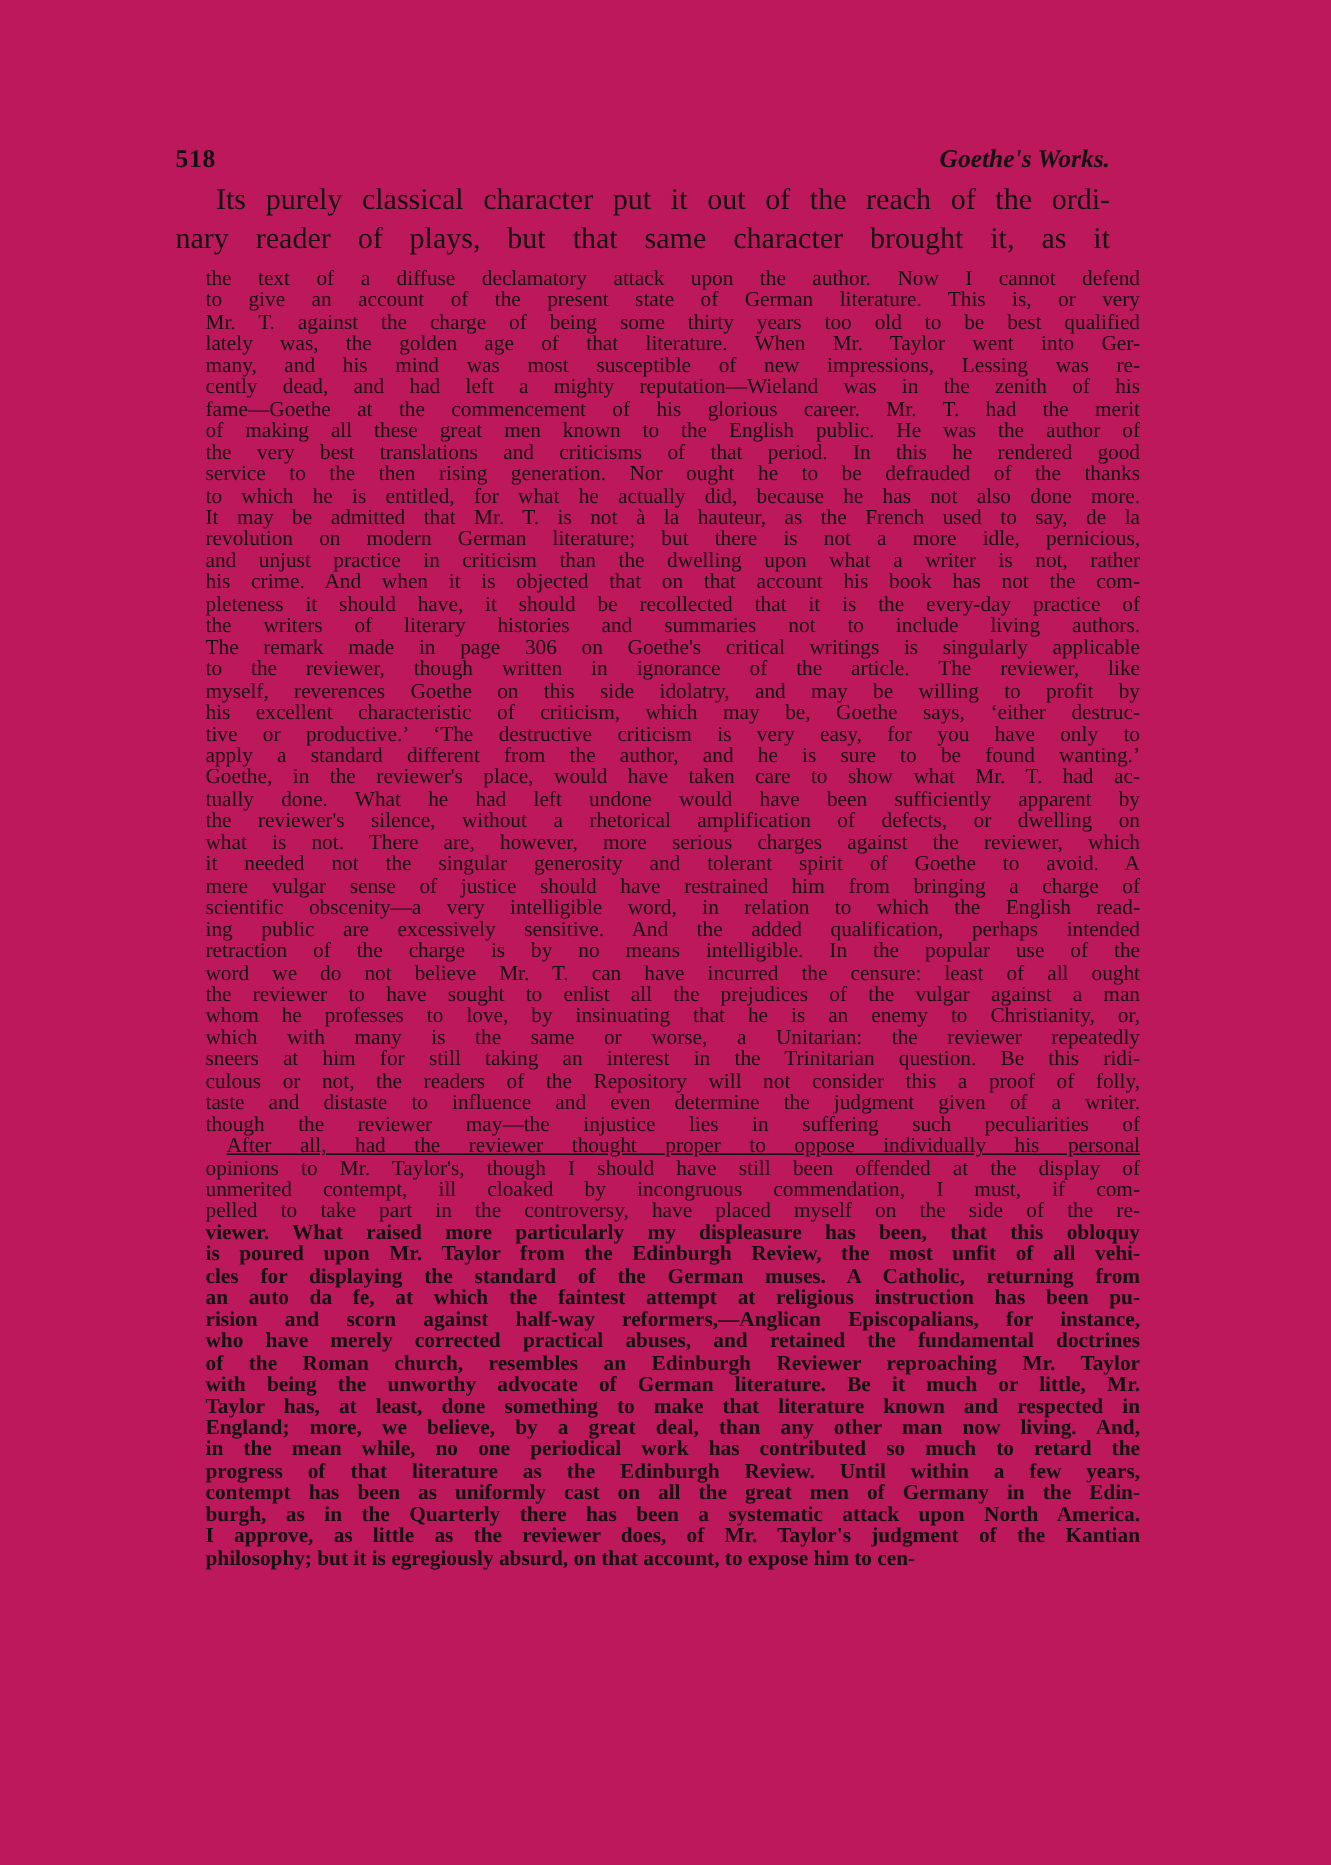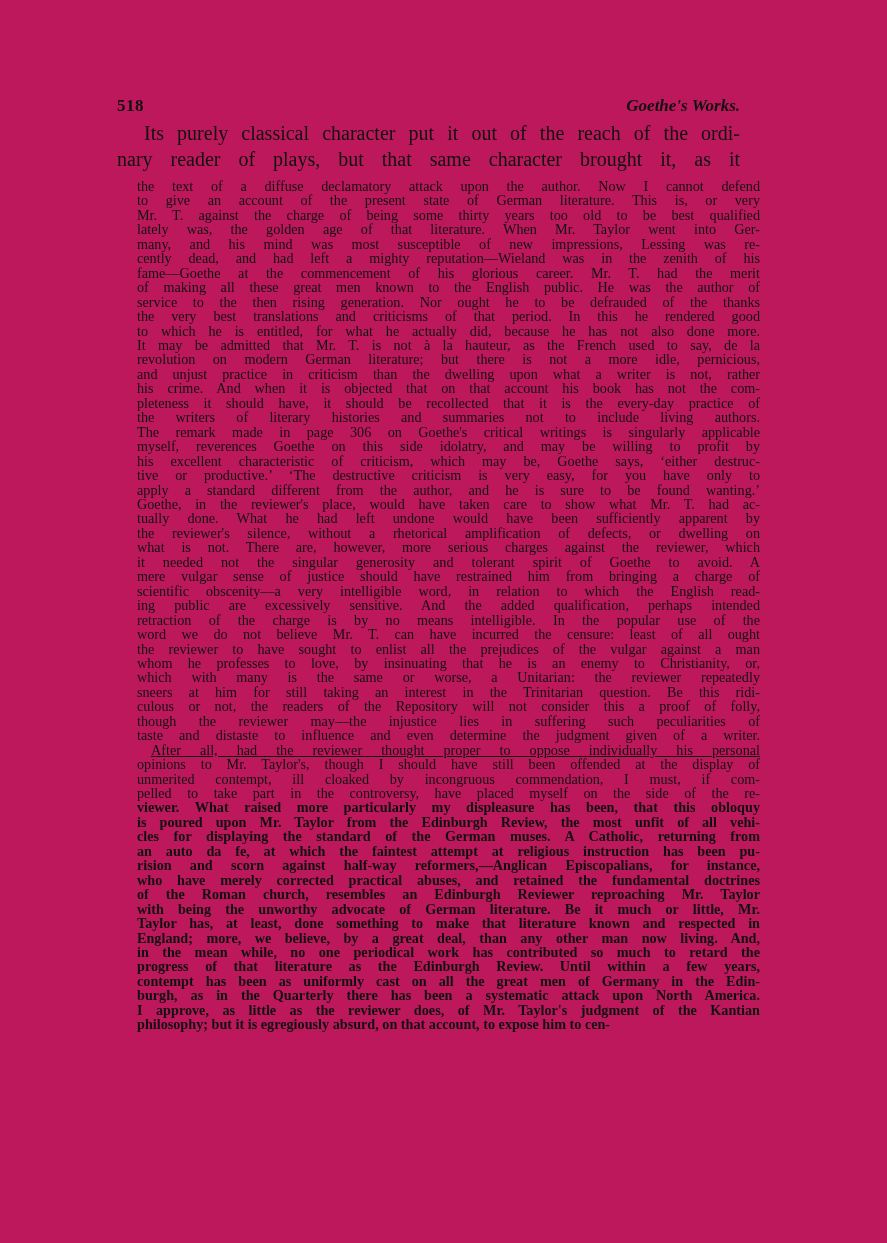--- a/index.html
+++ b/index.html
@@ -40,51 +40,52 @@
 
   <div class="body-text" id="body-text">
       <div class="body-line">the text of a diffuse declamatory attack upon the author. Now I cannot defend</div>
       <div class="body-line">to give an account of the present state of German literature. This is, or very</div>
       <div class="body-line">Mr. T. against the charge of being some thirty years too old to be best qualified</div>
       <div class="body-line">lately was, the golden age of that literature. When Mr. Taylor went into Ger-</div>
       <div class="body-line">many, and his mind was most susceptible of new impressions, Lessing was re-</div>
       <div class="body-line">cently dead, and had left a mighty reputation—Wieland was in the zenith of his</div>
       <div class="body-line">fame—Goethe at the commencement of his glorious career. Mr. T. had the merit</div>
       <div class="body-line">of making all these great men known to the English public. He was the author of</div>
+      <div class="body-line">the very best translations and criticisms of that period. In this he rendered good</div>
       <div class="body-line">service to the then rising generation. Nor ought he to be defrauded of the thanks</div>
-      <div class="body-line">the very best translations and criticisms of that period. In this he rendered good</div>
       <div class="body-line">to which he is entitled, for what he actually did, because he has not also done more.</div>
       <div class="body-line">It may be admitted that Mr. T. is not à la hauteur, as the French used to say, de la</div>
       <div class="body-line">revolution on modern German literature; but there is not a more idle, pernicious,</div>
       <div class="body-line">and unjust practice in criticism than the dwelling upon what a writer is not, rather</div>
       <div class="body-line">his crime. And when it is objected that on that account his book has not the com-</div>
       <div class="body-line">pleteness it should have, it should be recollected that it is the every-day practice of</div>
       <div class="body-line">the writers of literary histories and summaries not to include living authors.</div>
       <div class="body-line">The remark made in page 306 on Goethe's critical writings is singularly applicable</div>
+      <div class="body-line">to the reviewer, though written in ignorance of the article. The reviewer, like</div>
       <div class="body-line">myself, reverences Goethe on this side idolatry, and may be willing to profit by</div>
       <div class="body-line">his excellent characteristic of criticism, which may be, Goethe says, ‘either destruc-</div>
       <div class="body-line">tive or productive.’ ‘The destructive criticism is very easy, for you have only to</div>
       <div class="body-line">apply a standard different from the author, and he is sure to be found wanting.’</div>
       <div class="body-line">Goethe, in the reviewer's place, would have taken care to show what Mr. T. had ac-</div>
       <div class="body-line">tually done. What he had left undone would have been sufficiently apparent by</div>
       <div class="body-line">the reviewer's silence, without a rhetorical amplification of defects, or dwelling on</div>
       <div class="body-line">what is not. There are, however, more serious charges against the reviewer, which</div>
       <div class="body-line">it needed not the singular generosity and tolerant spirit of Goethe to avoid. A</div>
       <div class="body-line">mere vulgar sense of justice should have restrained him from bringing a charge of</div>
       <div class="body-line">scientific obscenity—a very intelligible word, in relation to which the English read-</div>
       <div class="body-line">ing public are excessively sensitive. And the added qualification, perhaps intended</div>
       <div class="body-line">retraction of the charge is by no means intelligible. In the popular use of the</div>
       <div class="body-line">word we do not believe Mr. T. can have incurred the censure: least of all ought</div>
       <div class="body-line">the reviewer to have sought to enlist all the prejudices of the vulgar against a man</div>
       <div class="body-line">whom he professes to love, by insinuating that he is an enemy to Christianity, or,</div>
       <div class="body-line">which with many is the same or worse, a Unitarian: the reviewer repeatedly</div>
       <div class="body-line">sneers at him for still taking an interest in the Trinitarian question. Be this ridi-</div>
       <div class="body-line">culous or not, the readers of the Repository will not consider this a proof of folly,</div>
+      <div class="body-line">taste and distaste to influence and even determine the judgment given of a writer.</div>
       <div class="body-line">though the reviewer may—the injustice lies in suffering such peculiarities of</div>
-      <div class="body-line">taste and distaste to influence and even determine the judgment given of a writer.</div>
       <div class="body-line para">After all, had the reviewer thought proper to oppose individually his personal</div>
       <div class="body-line">opinions to Mr. Taylor's, though I should have still been offended at the display of</div>
       <div class="body-line">unmerited contempt, ill cloaked by incongruous commendation, I must, if com-</div>
       <div class="body-line">pelled to take part in the controversy, have placed myself on the side of the re-</div>
       <div class="body-line heavy">viewer. What raised more particularly my displeasure has been, that this obloquy</div>
       <div class="body-line heavy">is poured upon Mr. Taylor from the Edinburgh Review, the most unfit of all vehi-</div>
       <div class="body-line heavy">cles for displaying the standard of the German muses. A Catholic, returning from</div>
       <div class="body-line heavy">an auto da fe, at which the faintest attempt at religious instruction has been pu-</div>
       <div class="body-line heavy">rision and scorn against half-way reformers,—Anglican Episcopalians, for instance,</div>
       <div class="body-line heavy">who have merely corrected practical abuses, and retained the fundamental doctrines</div>

